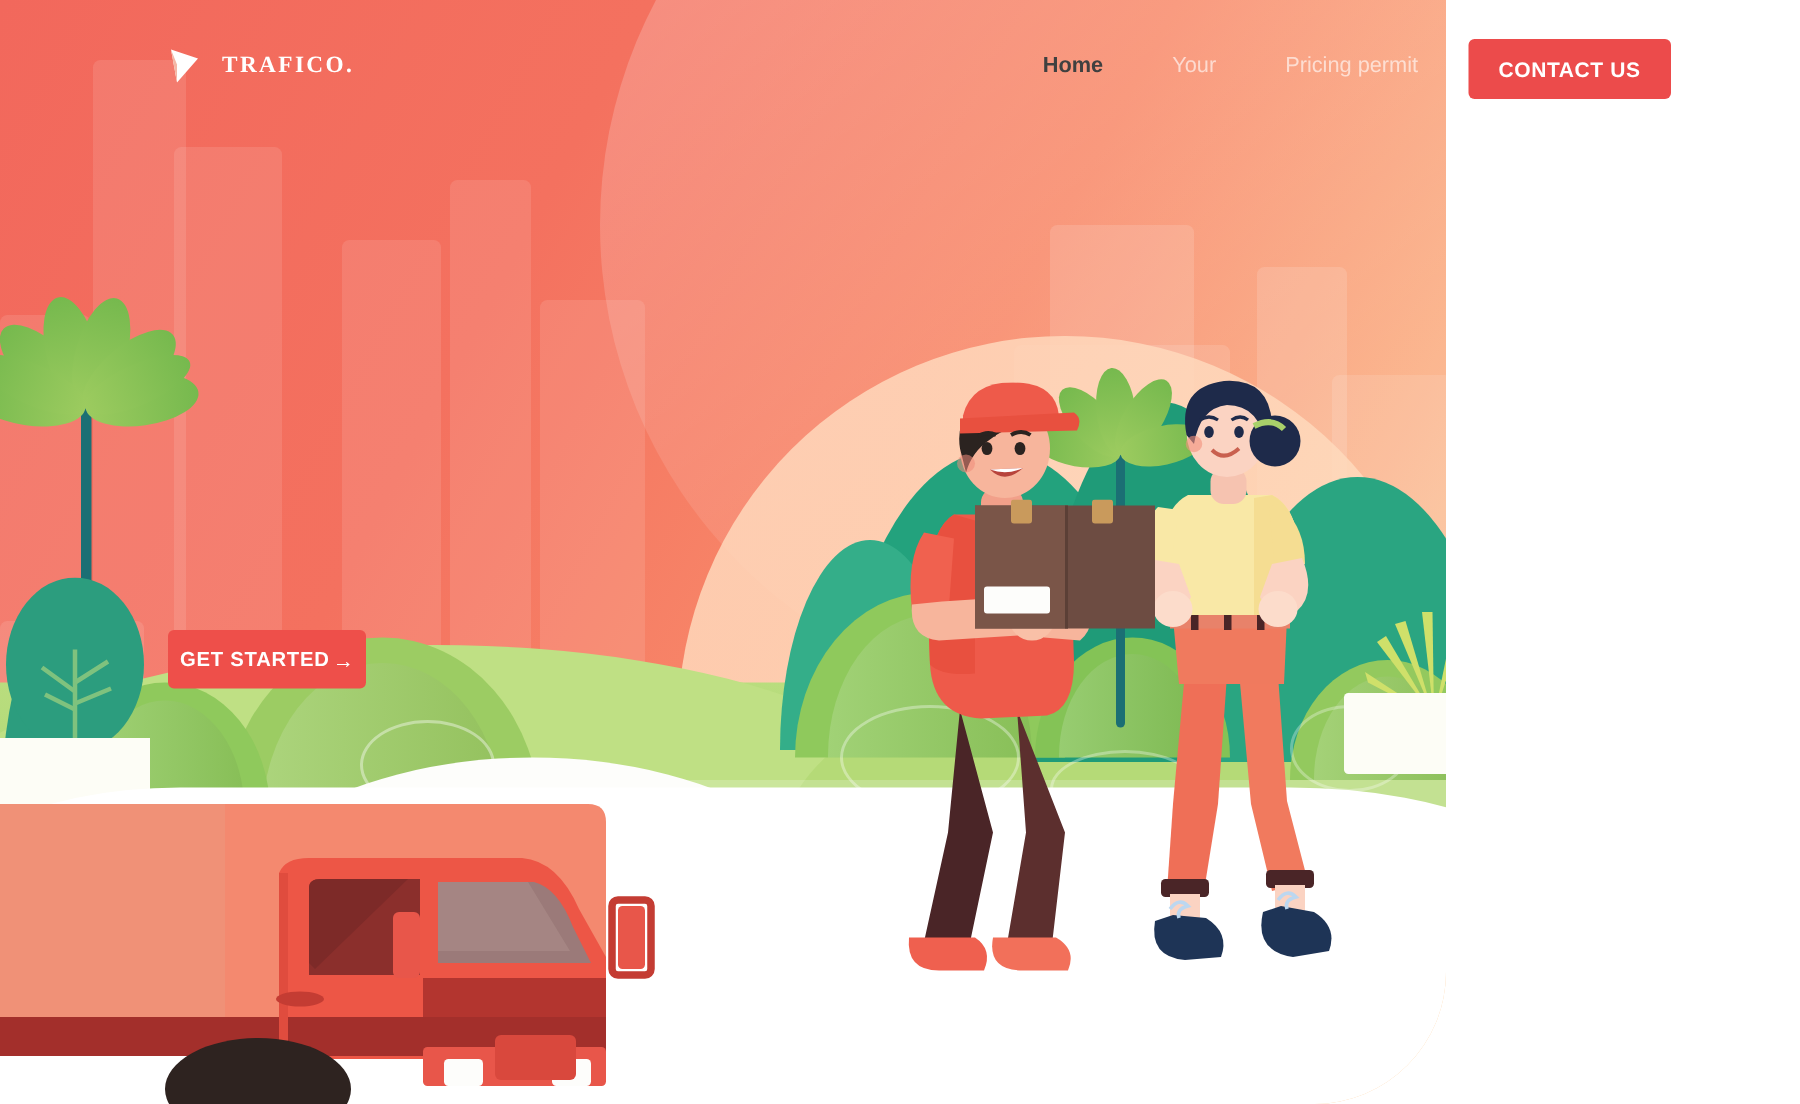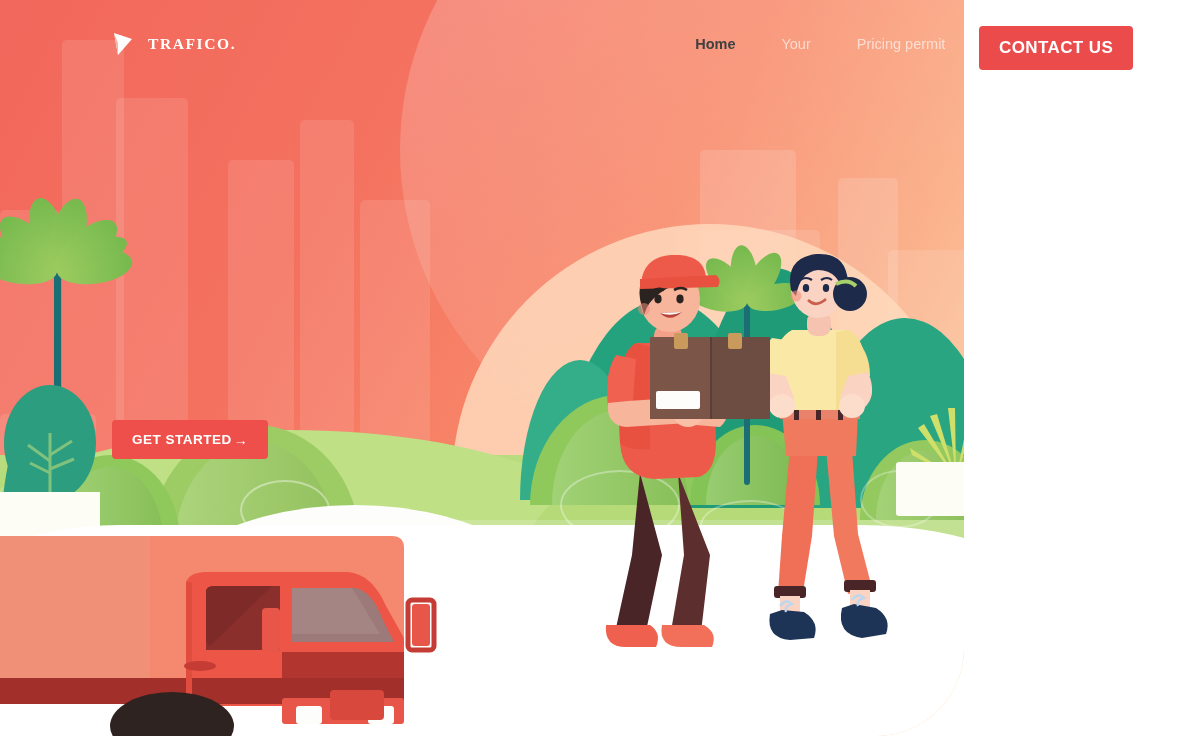--- a/index.html
+++ b/index.html
@@ -111,38 +111,38 @@
   }
   #menu { display:flex; align-items:center; gap:0; margin-left:436px; }
   .menu-item {
     color:rgba(255,255,255,.62); font-size:14.5px; font-weight:400;
     padding:0 23px; cursor:pointer; white-space:nowrap;
   }
   .menu-item.active { color:#404040; font-weight:700; }
   #contact-btn {
     position:absolute; left:979px; top:26px;
     background:#ec4b4b; color:#fff;
-    font-size:17px; font-weight:700; letter-spacing:.4px;
+    font-size:14px; font-weight:700; letter-spacing:.4px;
     padding:12px 20px; border:none; border-radius:4px; cursor:pointer;
     font-family:"Liberation Sans", sans-serif;
   }
 
   
   #copy { position:absolute; left:112px; top:250px; z-index:30; }
   #headline {
     color:#ffffff;
     font-family:"Liberation Serif", serif;
     font-size:60px; font-weight:700; line-height:72px;
     letter-spacing:-.3px; max-width:420px;
   }
   #get-started {
     display:inline-flex; align-items:center; gap:2px;
     margin-top:26px; background:#ee4f4a; color:#fff;
     font-size:13.5px; font-weight:700; letter-spacing:.5px;
-    padding:12px 20px; border:none; border-radius:4px; cursor:pointer;
+    padding:12px 8px; border:none; border-radius:4px; cursor:pointer;
     font-family:"Liberation Sans", sans-serif;
   }
   #get-started .arrow { font-size:14px; line-height:1; }
 
   
   #truck { position:absolute; left:0; top:530px; width:460px; height:206px; z-index:25; }
 </style>
 </head>
 <body>
 

